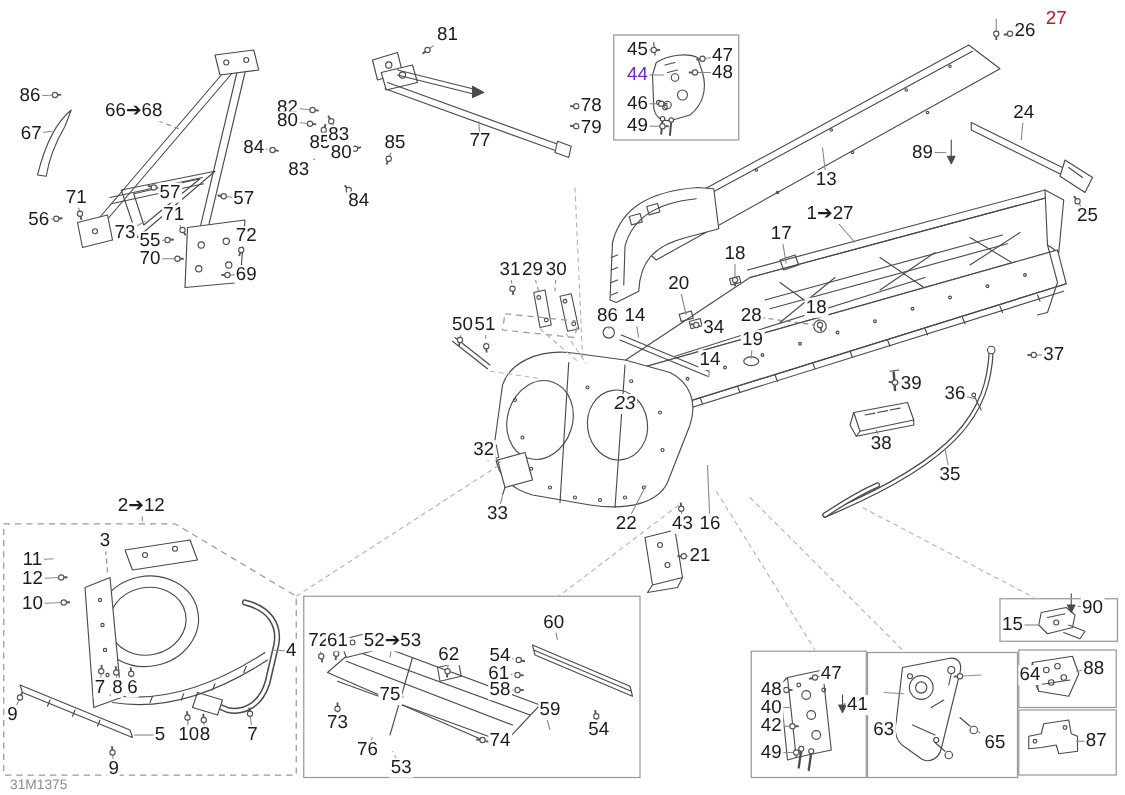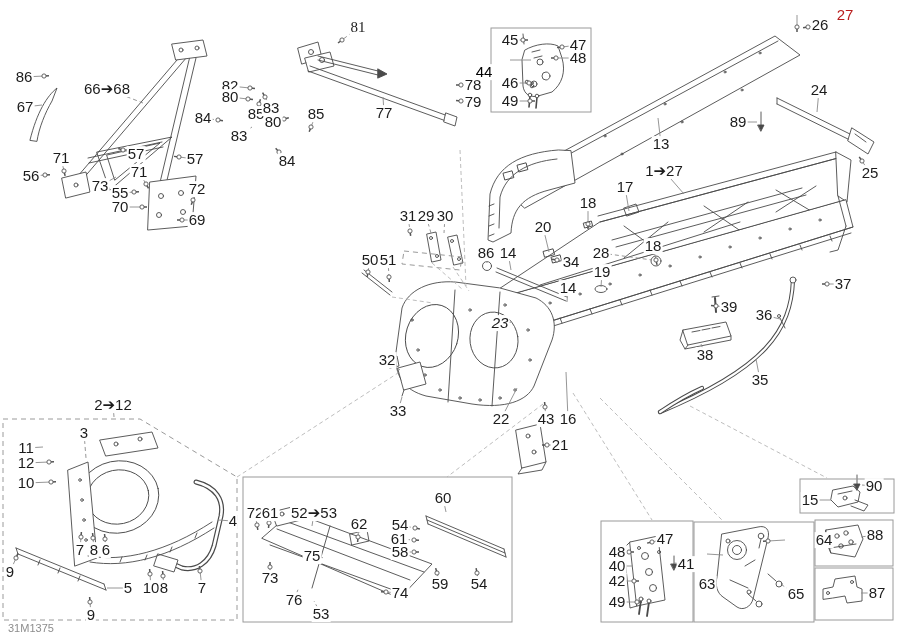--- a/index.html
+++ b/index.html
@@ -542,28 +542,28 @@
       <div class="lbl" style="left: 31px; top: 176px; color: rgb(28, 28, 28);">56</div>
       <div class="lbl" style="left: 61px; top: 158px; color: rgb(28, 28, 28);">71</div>
       <div class="lbl" style="left: 136px; top: 154px; color: rgb(28, 28, 28);">57</div>
       <div class="lbl" style="left: 195px; top: 159px; color: rgb(28, 28, 28);">57</div>
       <div class="lbl" style="left: 100px; top: 186px; color: rgb(28, 28, 28);">73</div>
       <div class="lbl" style="left: 120px; top: 193px; color: rgb(28, 28, 28);">55</div>
       <div class="lbl" style="left: 139px; top: 172px; color: rgb(28, 28, 28);">71</div>
       <div class="lbl" style="left: 197px; top: 189px; color: rgb(28, 28, 28);">72</div>
       <div class="lbl" style="left: 120px; top: 207px; color: rgb(28, 28, 28);">70</div>
       <div class="lbl" style="left: 197px; top: 220px; color: rgb(28, 28, 28);">69</div>
-      <div class="lbl" style="left: 358px; top: 28px; color: rgb(28, 28, 28); font-family: Liberation Serif, serif;">81</div>
+      <div class="lbl" style="left: 358px; top: 28px; color: rgb(28, 28, 28);">81</div>
       <div class="lbl" style="left: 384px; top: 113px; color: rgb(28, 28, 28);">77</div>
       <div class="lbl" style="left: 316px; top: 114px; color: rgb(28, 28, 28);">85</div>
       <div class="lbl" style="left: 473px; top: 85px; color: rgb(28, 28, 28);">78</div>
       <div class="lbl" style="left: 473px; top: 102px; color: rgb(28, 28, 28);">79</div>
       <div class="lbl" style="left: 510px; top: 40px; color: rgb(28, 28, 28);">45</div>
       <div class="lbl" style="left: 578px; top: 45px; color: rgb(28, 28, 28);">47</div>
-      <div class="lbl" style="left: 484px; top: 60px; color: #000000; margin-top: 12px;">44</div>
+      <div class="lbl" style="left: 510px; top: 60px; color: #6d28d9;">44</div>
       <div class="lbl" style="left: 578px; top: 58px; color: rgb(28, 28, 28);">48</div>
       <div class="lbl" style="left: 510px; top: 83px; color: rgb(28, 28, 28);">46</div>
       <div class="lbl" style="left: 510px; top: 101px; color: rgb(28, 28, 28);">49</div>
       <div class="lbl" style="left: 845px; top: 15px; color: #b91c1c;">27</div>
       <div class="lbl" style="left: 820px; top: 25px; color: rgb(28, 28, 28);">26</div>
       <div class="lbl" style="left: 819px; top: 90px; color: rgb(28, 28, 28);">24</div>
       <div class="lbl" style="left: 738px; top: 122px; color: rgb(28, 28, 28);">89</div>
       <div class="lbl" style="left: 870px; top: 173px; color: rgb(28, 28, 28);">25</div>
       <div class="lbl" style="left: 661px; top: 144px; color: rgb(28, 28, 28);">13</div>
       <div class="lbl" style="left: 664px; top: 171px; color: rgb(28, 28, 28);">1➔27</div>
@@ -615,21 +615,21 @@
       <div class="lbl" style="left: 359px; top: 524px; color: rgb(28, 28, 28);">62</div>
       <div class="lbl" style="left: 312px; top: 556px; color: rgb(28, 28, 28);">75</div>
       <div class="lbl" style="left: 270px; top: 578px; color: rgb(28, 28, 28);">73</div>
       <div class="lbl" style="left: 294px; top: 600px; color: rgb(28, 28, 28);">76</div>
       <div class="lbl" style="left: 400px; top: 593px; color: rgb(28, 28, 28);">74</div>
       <div class="lbl" style="left: 321px; top: 614px; color: rgb(28, 28, 28);">53</div>
       <div class="lbl" style="left: 443px; top: 498px; color: rgb(28, 28, 28);">60</div>
       <div class="lbl" style="left: 400px; top: 525px; color: rgb(28, 28, 28);">54</div>
       <div class="lbl" style="left: 399px; top: 539px; color: rgb(28, 28, 28);">61</div>
       <div class="lbl" style="left: 400px; top: 552px; color: rgb(28, 28, 28);">58</div>
-      <div class="lbl" style="left: 440px; top: 584px; color: rgb(28, 28, 28); text-align: right;">59</div>
+      <div class="lbl" style="left: 440px; top: 568px; color: rgb(28, 28, 28); text-align: right;">59</div>
       <div class="lbl" style="left: 479px; top: 584px; color: rgb(28, 28, 28);">54</div>
       <div class="lbl" style="left: 810px; top: 500px; color: rgb(28, 28, 28);">15</div>
       <div class="lbl" style="left: 874px; top: 486px; color: rgb(28, 28, 28);">90</div>
       <div class="lbl" style="left: 665px; top: 539px; color: rgb(28, 28, 28);">47</div>
       <div class="lbl" style="left: 617px; top: 552px; color: rgb(28, 28, 28);">48</div>
       <div class="lbl" style="left: 617px; top: 566px; color: rgb(28, 28, 28);">40</div>
       <div class="lbl" style="left: 686px; top: 564px; color: rgb(28, 28, 28);">41</div>
       <div class="lbl" style="left: 617px; top: 581px; color: rgb(28, 28, 28);">42</div>
       <div class="lbl" style="left: 617px; top: 602px; color: rgb(28, 28, 28);">49</div>
       <div class="lbl" style="left: 707px; top: 554px; color: rgb(28, 28, 28); margin-top: 30px;">63</div>

